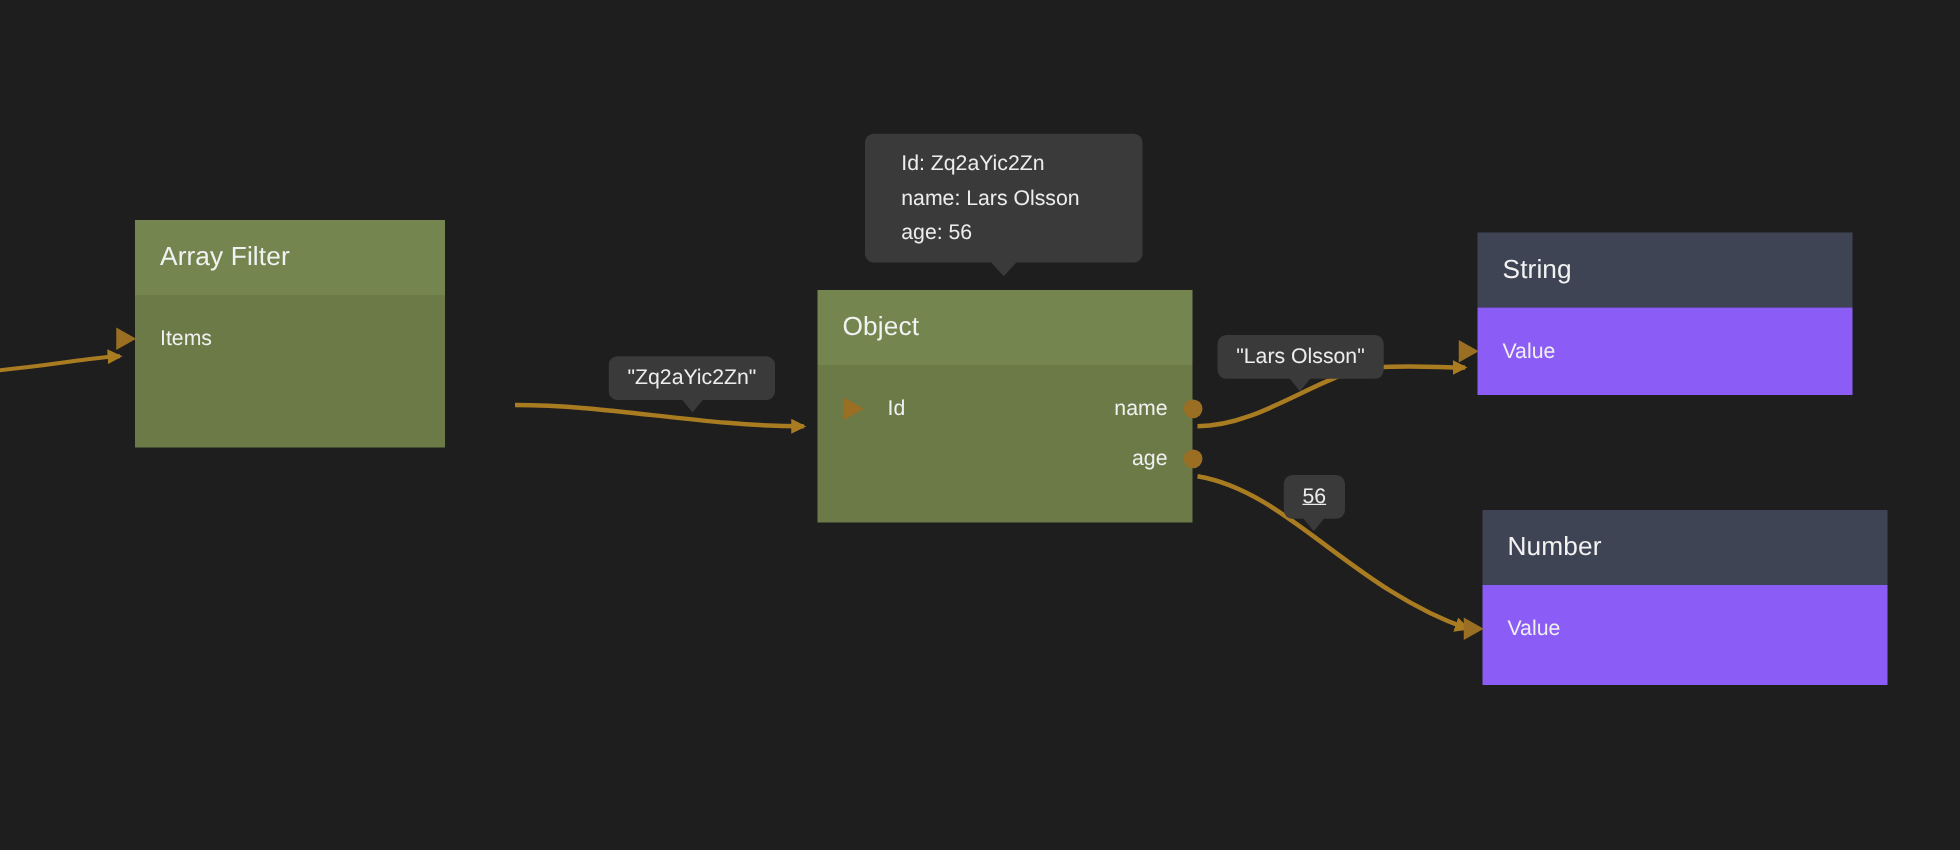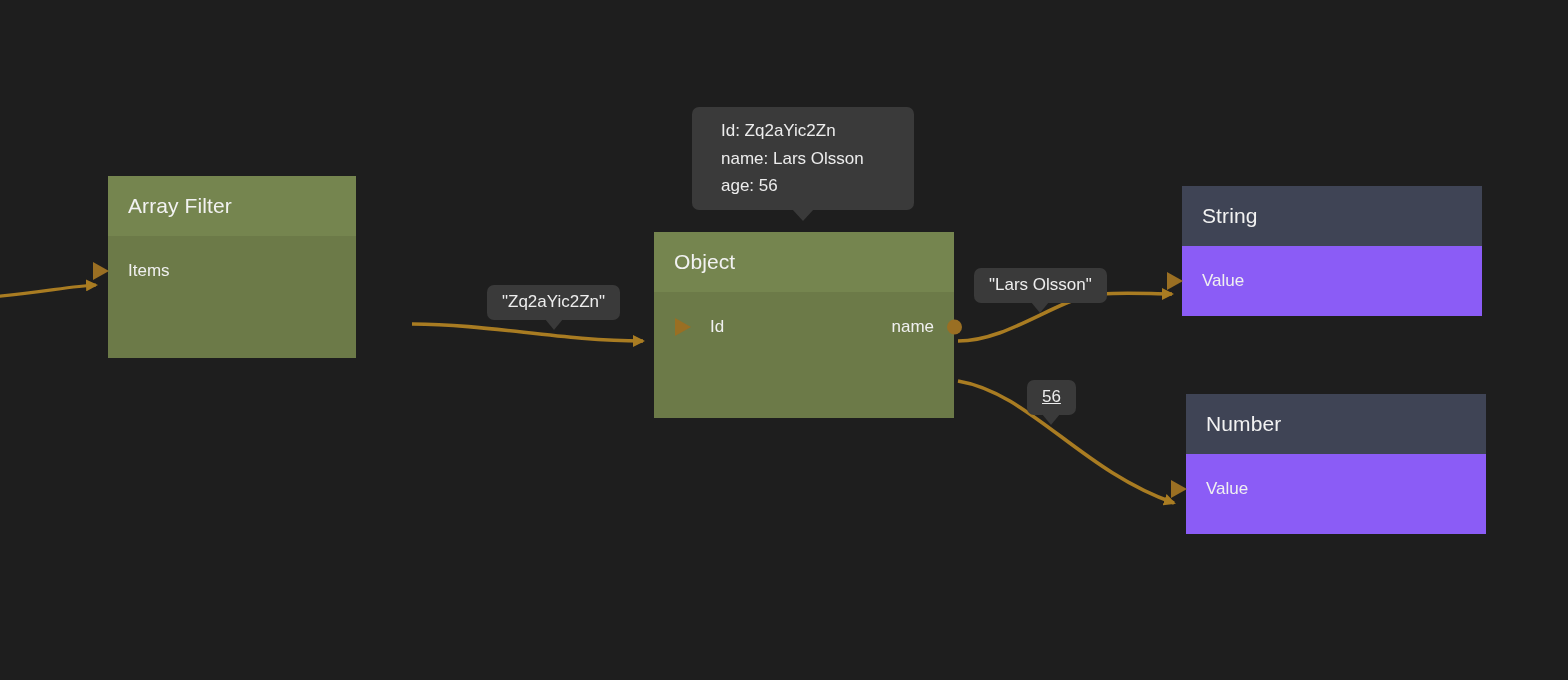--- a/index.html
+++ b/index.html
@@ -147,34 +147,38 @@
     <div class="node-header">Object</div>
     <div class="node-body" style="height:126px;">
       <div class="port-row in" style="position:absolute; top:16px; left:0; right:0;margin-left:36px;">
         <span class="port-in-marker"></span>
         <span>Id</span>
       </div>
       <div class="port-row out" style="position:absolute; top:16px; left:0; right:0;margin-left:40px;">
         <span>name</span>
         <span class="port-out-marker"></span>
       </div>
+      <div class="port-row out" style="position:absolute; top:56px; left:0; right:0;">
+        <span>age</span>
+        <span class="port-out-marker"></span>
+      </div>
     </div>
   </div>
 
   <div class="node slate" style="left:1182px; top:186px; width:300px;">
     <div class="node-header">String</div>
     <div class="node-body" style="height:70px;">
       <div class="port-row in">
         <span class="port-in-marker"></span>
         <span>Value</span>
       </div>
     </div>
   </div>
 
-  <div class="node slate" style="left:1186px; top:394px; width:300px;">
+  <div class="node slate" style="left:1186px; top:408px; width:324px;">
     <div class="node-header">Number</div>
     <div class="node-body" style="height:80px;">
       <div class="port-row in">
         <span class="port-in-marker"></span>
         <span>Value</span>
       </div>
     </div>
   </div>
 
   <div class="bubble" style="left:692px; top:107px; width:222px;">Id: Zq2aYic2Zn

